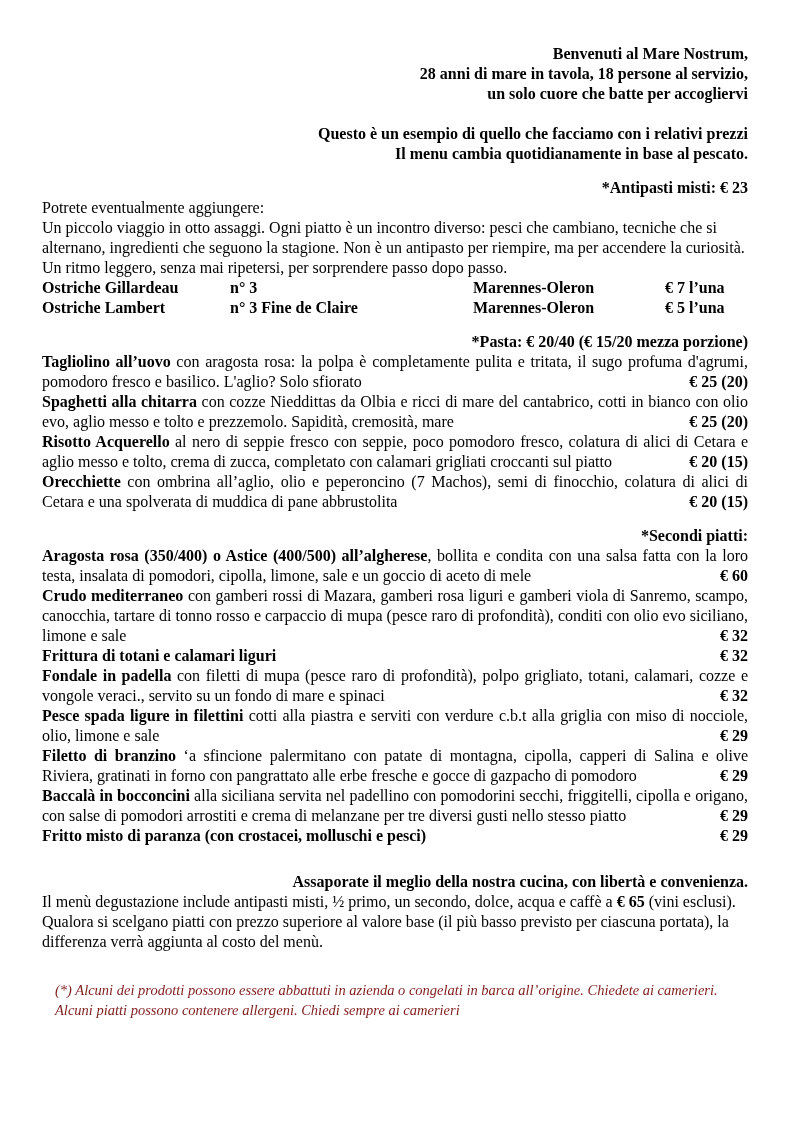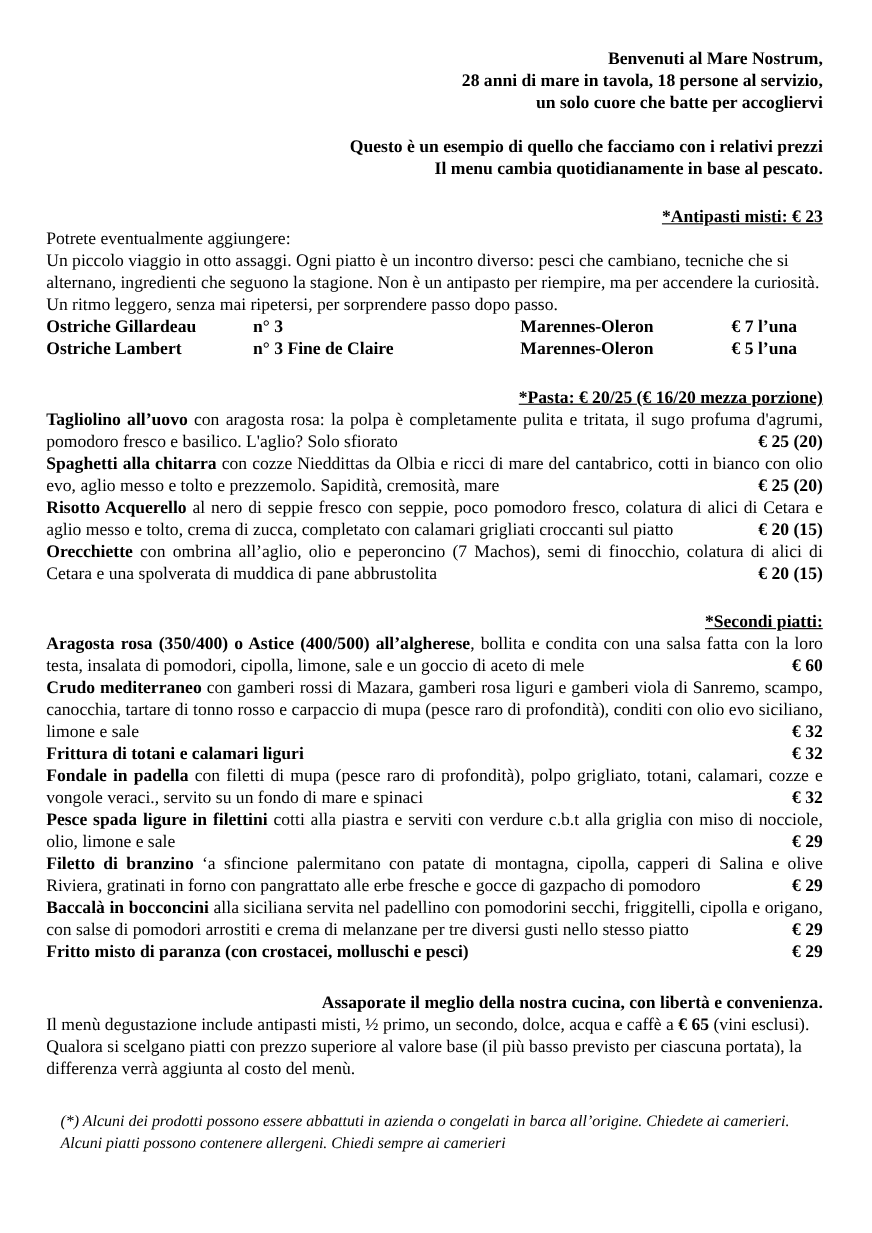--- a/index.html
+++ b/index.html
@@ -6,32 +6,32 @@
   body{
     width:793px;height:1121px;overflow:hidden;
     background:#ffffff;color:#000000;
     font-family:"Liberation Serif","DejaVu Serif",serif;
     font-size:16px;line-height:20px;
   }
   .page{padding:44px 45px 0 42px;}
   .center-bold{text-align:right;font-weight:bold;}
   .header-block{margin-bottom:20px;}
   .intro-block{margin-bottom:0;}
-  .section-head{margin-top:24px;text-decoration:underline;}
+  .section-head{margin-top:14px;}
   .para{margin:0;}
   .dish{margin:0;text-align:justify;display:flow-root;}
   .dish .price{float:right;font-weight:bold;padding-left:12px;white-space:nowrap;}
   .oyster-row{display:grid;grid-template-columns:188px 243px 192px 1fr;font-weight:bold;}
   .oyster-row .o-price{}
   .degust-head{margin-top:26px;font-family:Liberation Serif, serif;}
   .degust-para{margin:0;}
   .degust-para b{font-weight:bold;}
   .footnote{
     margin-top:28px;padding-left:13px;padding-right:20px;
-    font-style:italic;font-size:14.5px;line-height:20px;color:#000000;
+    font-style:italic;font-size:14.5px;line-height:20px;color:#7f1d1d;
   }
 </style>
 </head>
 <body>
 
 <div class="page">
 
   <div class="center-bold header-block">
     <div>Benvenuti al Mare Nostrum,</div>
     <div>28 anni di mare in tavola, 18 persone al servizio,</div>
@@ -53,21 +53,21 @@
     <span>Marennes-Oleron</span>
     <span class="o-price">€ 7 l’una</span>
   </div>
   <div class="oyster-row">
     <span>Ostriche Lambert</span>
     <span>n° 3 Fine de Claire</span>
     <span>Marennes-Oleron</span>
     <span class="o-price">€ 5 l’una</span>
   </div>
 
-  <div class="center-bold section-head">*Pasta: € 20/25 (€ 16/20 mezza porzione)</div>
+  <div class="center-bold section-head">*Pasta: € 20/40 (€ 15/20 mezza porzione)</div>
 
   <p class="dish">
     <b>Tagliolino all’uovo</b><span> con aragosta rosa: la polpa è completamente pulita e tritata, il sugo profuma d'agrumi, pomodoro fresco e basilico. L'aglio? Solo sfiorato</span><span class="price">€ 25 (20)</span>
   </p>
   <p class="dish">
     <b>Spaghetti alla chitarra</b><span> con cozze Nieddittas da Olbia e ricci di mare del cantabrico, cotti in bianco con olio evo, aglio messo e tolto e prezzemolo. Sapidità, cremosità, mare</span><span class="price">€ 25 (20)</span>
   </p>
   <p class="dish">
     <b>Risotto Acquerello</b><span> al nero di seppie fresco con seppie, poco pomodoro fresco, colatura di alici di Cetara e aglio messo e tolto, crema di zucca, completato con calamari grigliati croccanti sul piatto</span><span class="price">€ 20 (15)</span>
   </p>

